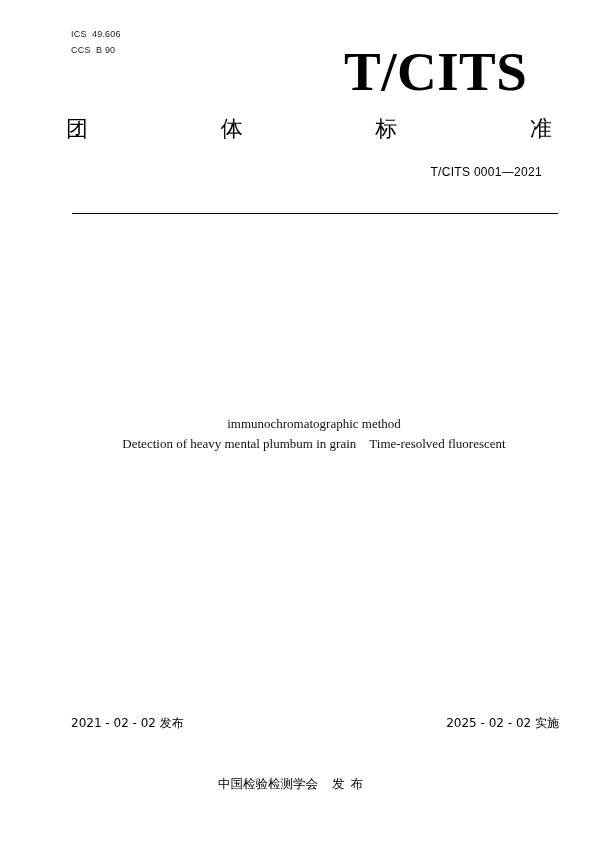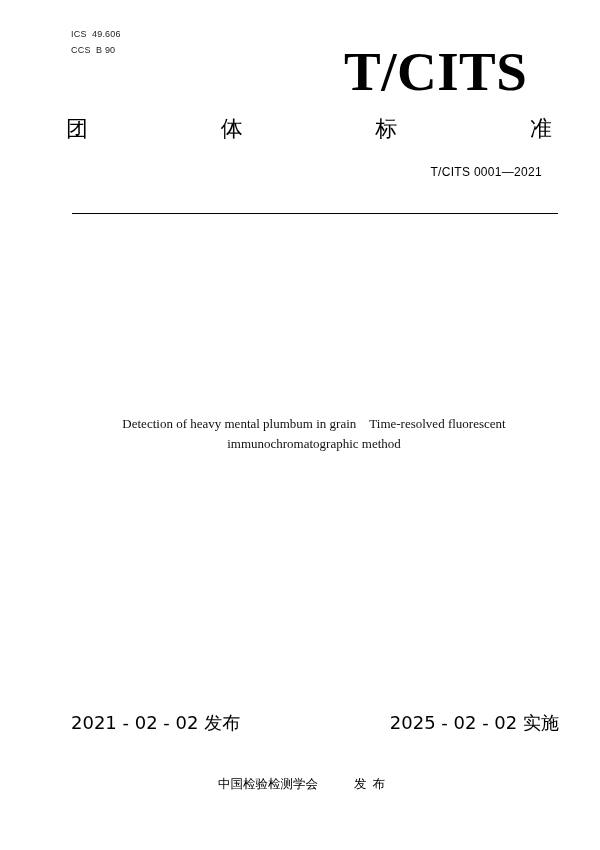--- a/index.html
+++ b/index.html
@@ -88,35 +88,35 @@
       text-align: center;
       font-family: "Liberation Serif", "DejaVu Serif", serif;
       font-size: 13px;
       line-height: 20px;
       color: #111111;
     }
     #title-en div { white-space: pre; }
 
     .date {
       top: 714px;
-      font-size: 18px;
+      font-size: 12px;
       line-height: 18px;
       white-space: pre;
     }
     #publish-date { left: 71px; }
     #implement-date { right: 41px; }
 
     #publisher {
       left: 218px;
       top: 775px;
       font-size: 12.5px;
       line-height: 18px;
       white-space: pre;
     }
-    #publisher .pub-action { margin-left: 36px; letter-spacing: 6px; font-family: Liberation Serif, serif; }
+    #publisher .pub-action { margin-left: 14px; letter-spacing: 6px; font-family: Liberation Serif, serif; }
   </style>
 </head>
 <body>
 
 <div class="abs classification" id="ics">ICS  49.606</div>
 <div class="abs classification" id="ccs">CCS  B 90</div>
 
 <div class="abs" id="logo">T/CITS</div>
 
 <div class="abs" id="standard-type">
@@ -127,20 +127,20 @@
 </div>
 
 <div class="abs" id="standard-number">T/CITS 0001—2021</div>
 
 <div class="abs" id="header-rule"></div>
 
 <div class="abs" id="title-cn">
 </div>
 
 <div class="abs" id="title-en">
+  <div>immunochromatographic method</div>
   <div>Detection of heavy mental plumbum in grain　Time-resolved fluorescent</div>
-  <div>immunochromatographic method</div>
 </div>
 
 <div class="abs date" id="publish-date">2021 - 02 - 02 发布</div>
 <div class="abs date" id="implement-date">2025 - 02 - 02 实施</div>
 
 <div class="abs" id="publisher"><span>中国检验检测学会</span><span class="pub-action">发布</span></div>
 
 </body></html>

